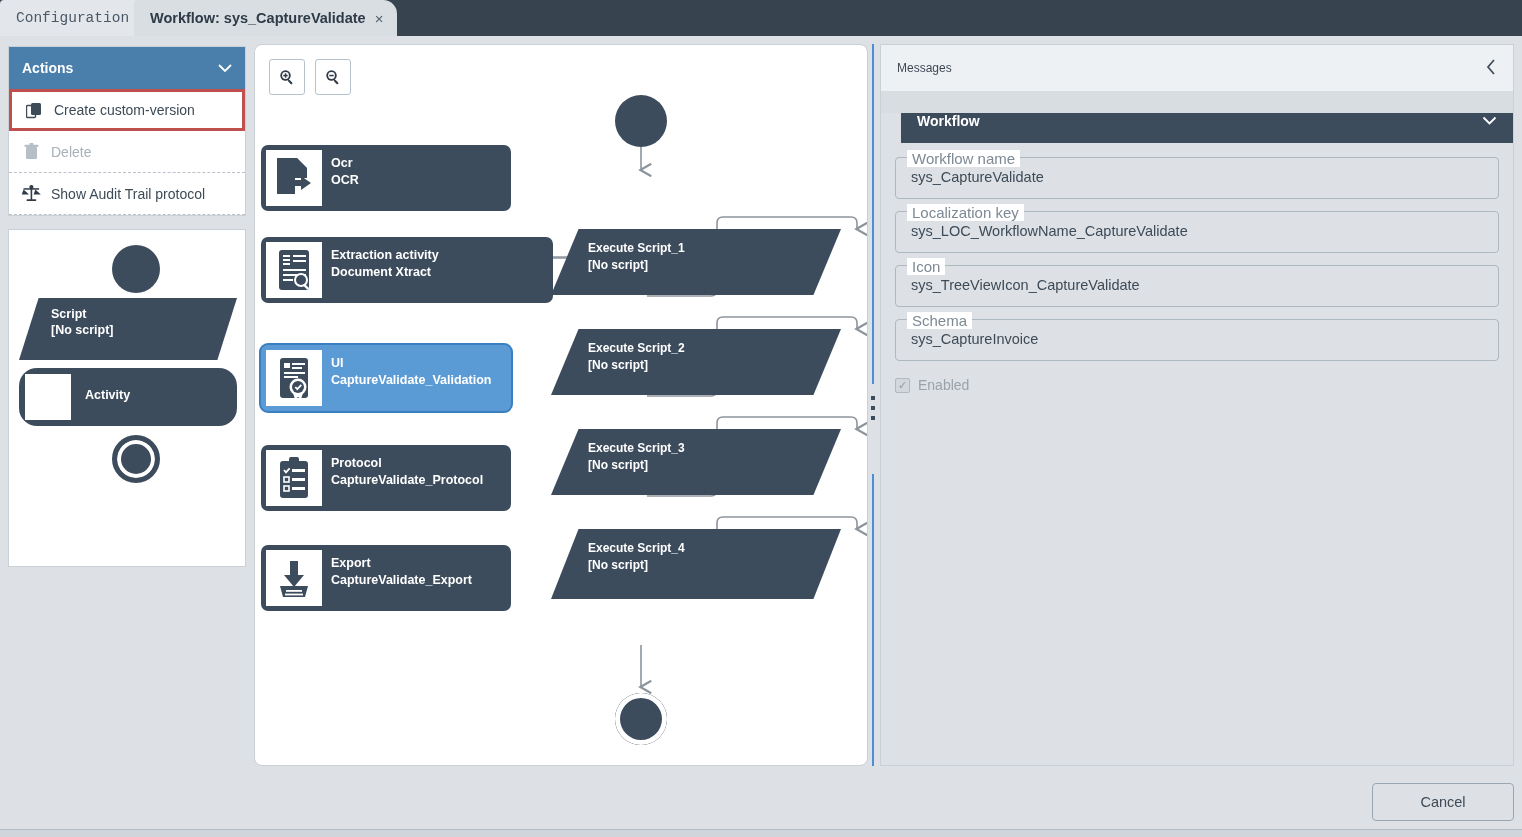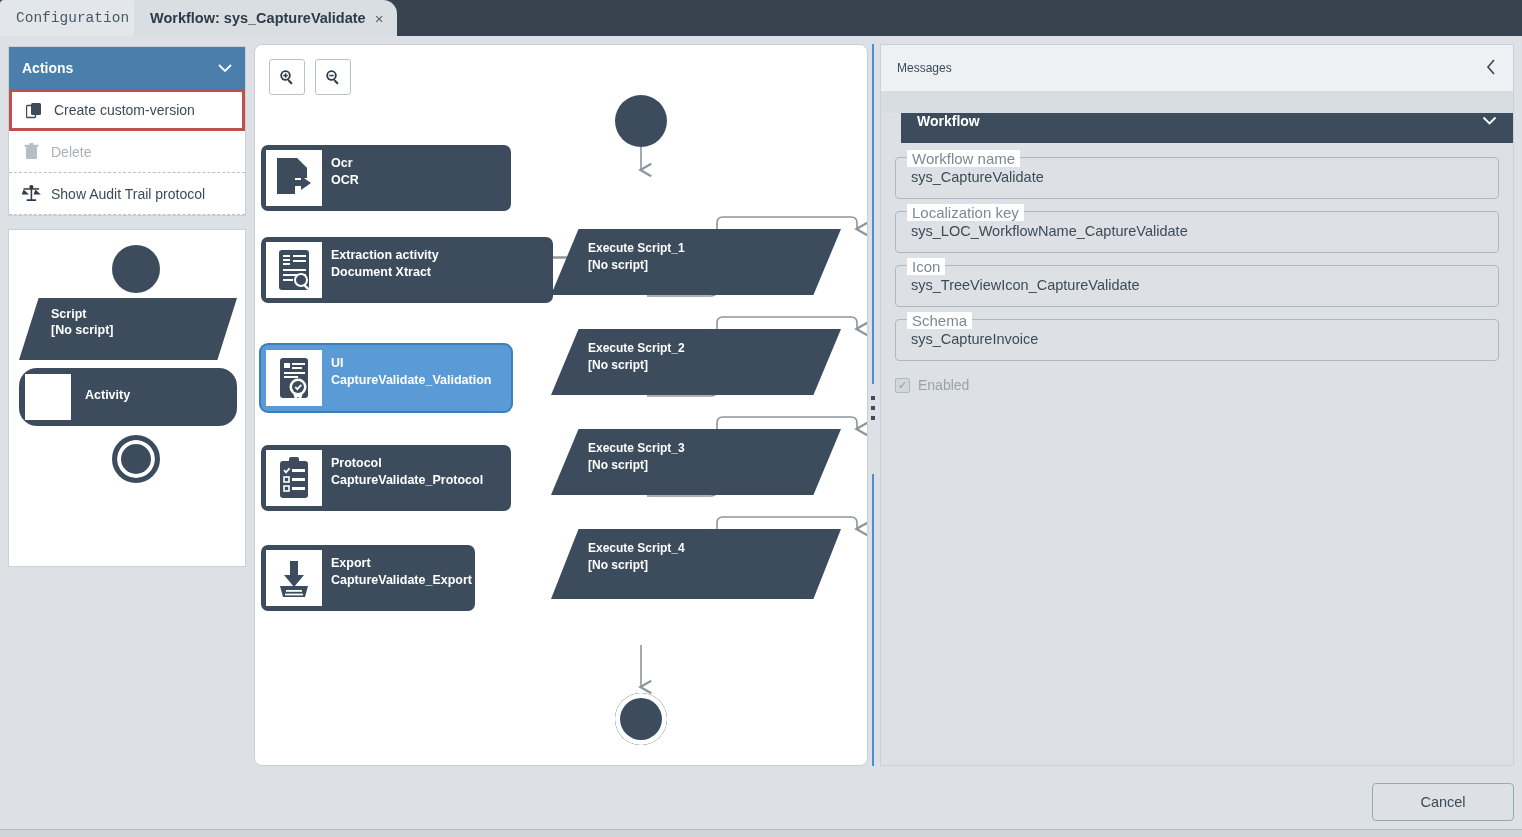--- a/index.html
+++ b/index.html
@@ -283,21 +283,21 @@
         <rect x="10" y="30" width="5" height="5" fill="none" stroke="#fff" stroke-width="1.6"></rect>
         <rect x="18" y="31" width="13" height="3" fill="#fff"></rect>
       </svg>
     </div>
     <div class="lbl">
       <div>Protocol</div>
       <div>CaptureValidate_Protocol</div>
     </div>
   </div>
 
-  <div class="node" style="left:6px;top:500px;width:214px;height:66px;">
+  <div class="node" style="left:6px;top:500px;width:250px;height:66px;">
     <div class="ibox">
       <svg width="40" height="44" viewBox="0 0 40 44">
         <rect x="16" y="5" width="8" height="16" fill="#3d4c5c"></rect>
         <path d="M10,19 l10,12 10,-12 z" fill="#3d4c5c"></path>
         <path d="M6,30 h28 l-3,11 h-22 z" fill="#3d4c5c"></path>
         <rect x="12" y="34" width="16" height="1.8" fill="#fff"></rect>
         <rect x="11" y="37.6" width="18" height="1.8" fill="#fff"></rect>
       </svg>
     </div>
     <div class="lbl">

